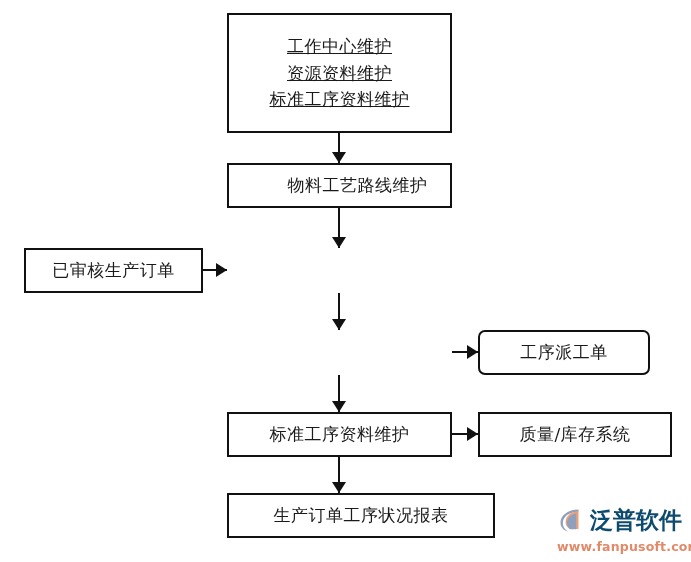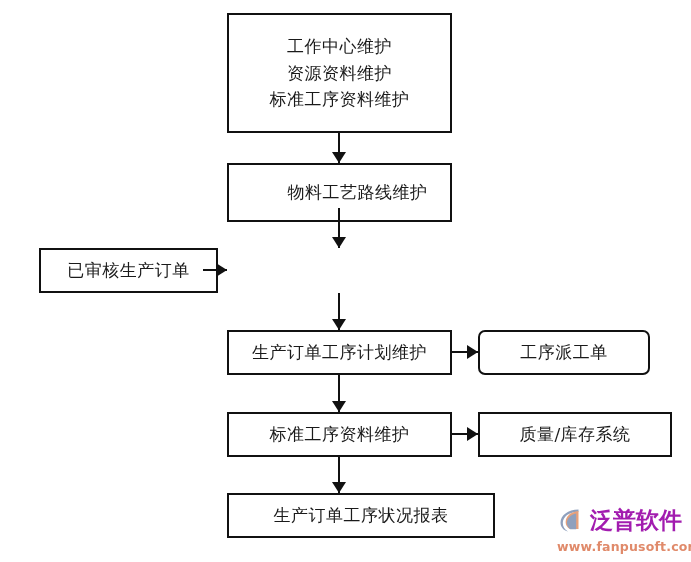--- a/index.html
+++ b/index.html
@@ -33,27 +33,27 @@
     font-size: 17px;
     line-height: 1.55;
     letter-spacing: 0.5px;
     white-space: nowrap;
   }
   .node .line {
     display: block;
   }
 
   
-  #node-master-data   { left: 227px; top: 13px;  width: 225px; height: 120px; }
-  #node-routing       { left: 227px; top: 163px; width: 225px; height: 59px; padding-left: 36px; }
+  #node-master-data   { left: 227px; top: 13px;  width: 225px; height: 120px; text-decoration: underline; }
+  #node-routing       { left: 227px; top: 163px; width: 225px; height: 45px; padding-left: 36px; }
   #node-plan-generate { left: 227px; top: 248px; width: 225px; height: 45px; }
   #node-plan-maintain { left: 227px; top: 330px; width: 225px; height: 45px; }
   #node-transfer      { left: 227px; top: 412px; width: 225px; height: 45px; }
   #node-status-report { left: 227px; top: 493px; width: 268px; height: 45px; }
-  #node-approved-order{ left: 24px;  top: 248px; width: 179px; height: 45px; margin-left: 15px; }
+  #node-approved-order{ left: 24px;  top: 248px; width: 179px; height: 45px; }
   #node-dispatch      { left: 478px; top: 330px; width: 172px; height: 45px; border-radius: 7px; }
   #node-quality-stock { left: 478px; top: 412px; width: 194px; height: 45px; }
 
   
   .conn {
     position: absolute;
   }
   .conn-line-v {
     position: absolute;
     width: 2px;
@@ -121,21 +121,21 @@
   }
   #logo-mark {
     width: 30px;
     height: 30px;
     flex: 0 0 30px;
   }
   #logo-word {
     font-family: "DejaVu Sans", "Liberation Sans", sans-serif;
     font-size: 23px;
     font-weight: bold;
-    color: #a21caf;
+    color: #0c4a6e;
     letter-spacing: 0px;
     line-height: 30px;
     white-space: nowrap;
     text-align: right;
   }
   #logo-url {
     font-family: "DejaVu Sans", "Liberation Sans", sans-serif;
     font-size: 12.5px;
     font-weight: bold;
     color: #e08a6a;
@@ -157,23 +157,20 @@
 
   <div class="node" id="node-routing">
     <span class="line">物料工艺路线维护</span>
   </div>
 
   <div class="node" id="node-approved-order">
     <span class="line">已审核生产订单</span>
   </div>
 
 
-  <div class="node" id="node-plan-maintain">
-    <span class="line">生产订单工序计划维护</span>
-  </div>
 
   <div class="node" id="node-dispatch">
     <span class="line">工序派工单</span>
   </div>
 
   <div class="node" id="node-transfer">
     <span class="line">标准工序资料维护</span>
   </div>
 
   <div class="node" id="node-quality-stock">

